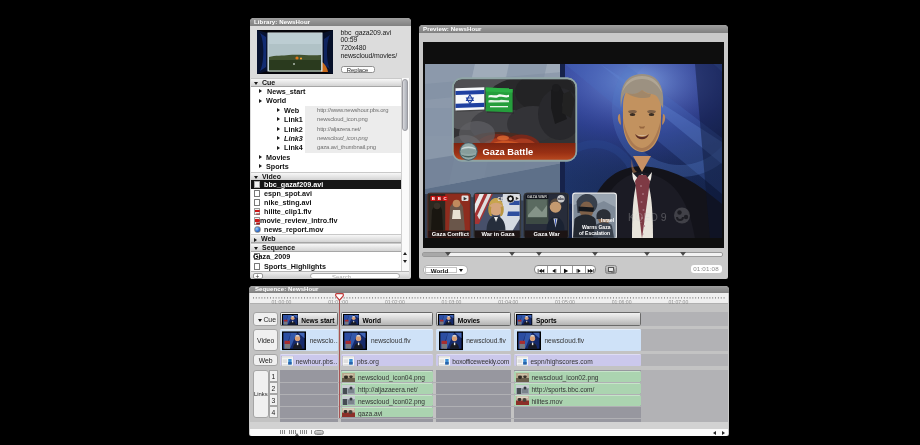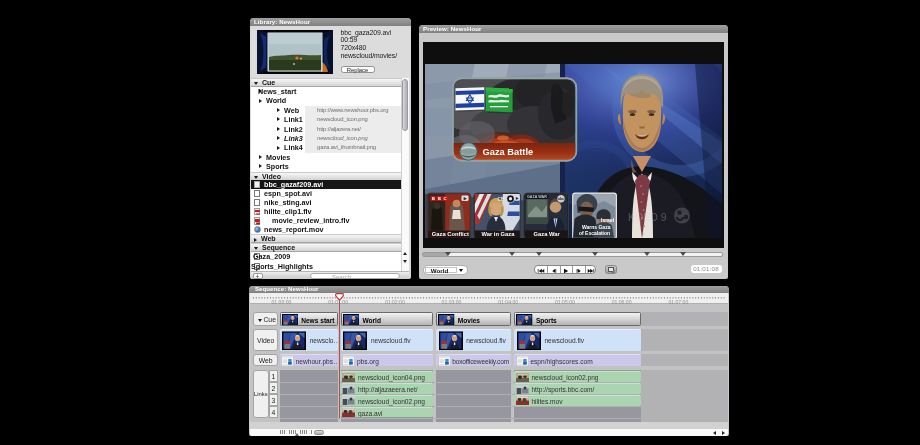--- a/index.html
+++ b/index.html
@@ -124,21 +124,21 @@
   </div>
   <div class="abs" style="left:91px; top:11px; width:70px; font-size:6.9px; color:#1a1a1a; line-height:7.9px; letter-spacing:-0.1px;">
     bbc_gaza209.avi<br>00:59<br>720x480<br>newscloud/movies/
   </div>
   <div class="abs" style="left:91px; top:48px; width:34px; height:7.5px; background:#fdfdfd; border:1px solid #909090; border-radius:2.5px; font-size:5.9px; color:#222; text-align:center; line-height:6.2px;">Replace</div>
 
   <div class="abs" id="liblist" style="left:1.5px; top:60px; width:158px; height:193.5px; background:#fff; overflow:hidden;">
     <div class="lh" style="top:0;"><i class="trd" style="left:3px; top:3px;"></i>Cue</div>
     <div class="lr" style="top:9.5px;">
         <i class="trr" style="left:8px; top:2.2px;"></i>
-        <span class="b" style="position:absolute; left:7px;">News_start</span>
+        <span class="b" style="position:absolute; left:16px;">News_start</span>
       </div>
     <div class="lr" style="top:18.9px;">
         <i class="trr" style="left:8px; top:2.2px;"></i>
         <span class="b" style="position:absolute; left:15px;">World</span>
       </div>
     <div class="lr" style="top:28.3px;">
         <span class="abs" style="left:54px; width:96px; height:9.4px; background:#ececec;"></span>
         <i class="trr" style="left:26px; top:2.2px;"></i>
         <span class="b" style="position:absolute; left:33px;">Web</span>
         <span class="val" style="position:absolute; left:66px;">http://www.newshour.pbs.org</span>
@@ -187,35 +187,35 @@
     <div class="lr b" style="top:120.3px;">
         <span class="pgico"></span>
         <span style="position:absolute; left:13px;">nike_sting.avi</span>
       </div>
     <div class="lr b" style="top:129.4px;">
         <span class="abs flv" style="left:3px; top:1px;"></span>
         <span style="position:absolute; left:13px;">hilite_clip1.flv</span>
       </div>
     <div class="lr b" style="top:138.6px;">
         <span class="abs flv" style="left:3px; top:1px;"></span>
-        <span style="position:absolute; left:21px;">movie_review_intro.flv</span>
+        <span style="position:absolute; left:9px;">movie_review_intro.flv</span>
       </div>
     <div class="lr b" style="top:147.7px;">
         <span class="abs mov" style="left:3px; top:1px;"></span>
         <span style="position:absolute; left:13px;">news_report.mov</span>
       </div>
     <div class="lh" style="top:156.9px; padding-left:10px;"><i class="trr" style="left:3px; top:2.4px;"></i>Web</div>
     <div class="lh" style="top:165.9px;"><i class="trd" style="left:3px; top:3px;"></i>Sequence</div>
     <div class="lr b" style="top:174.9px;">
         <span class="pgico"></span>
         <span style="position:absolute; left:2px;">Gaza_2009</span>
       </div>
     <div class="lr b" style="top:184.1px;">
         <span class="pgico"></span>
-        <span style="position:absolute; left:0;">Sports_Highlights</span>
+        <span style="position:absolute; left:13px;">Sports_Highlights</span>
       </div>
 
     <div class="abs" style="left:149.5px; top:0; width:8.5px; height:193.5px; background:#fafafa; border-left:1px solid #cfcfcf;"></div>
     <div class="abs" style="left:151px; top:1px; width:6px; height:52px; background:linear-gradient(90deg,#d8d8dc,#a9adb5); border:0.8px solid #9a9aa0; border-radius:3.5px;"></div>
     <i class="abs" style="left:151.6px; top:174.5px; width:0; height:0; border-bottom:3.6px solid #222; border-left:2.5px solid transparent; border-right:2.5px solid transparent;"></i>
     <i class="trd" style="left:151.6px; top:182px; border-top-color:#222; border-top-width:3.6px; border-left-width:2.5px; border-right-width:2.5px;"></i>
   </div>
 
   <div class="abs" id="libbottom" style="left:1.5px; top:253.5px; width:158px; height:8px; background:linear-gradient(#ededed,#cacaca); border-top:1px solid #b5b5b5;">
     <div class="abs" style="left:1.5px; top:0.8px; width:10px; height:6.4px; background:#fff; border:0.8px solid #999; border-radius:2px; font-size:6.5px; line-height:5.5px; text-align:center; color:#333;">+</div>

